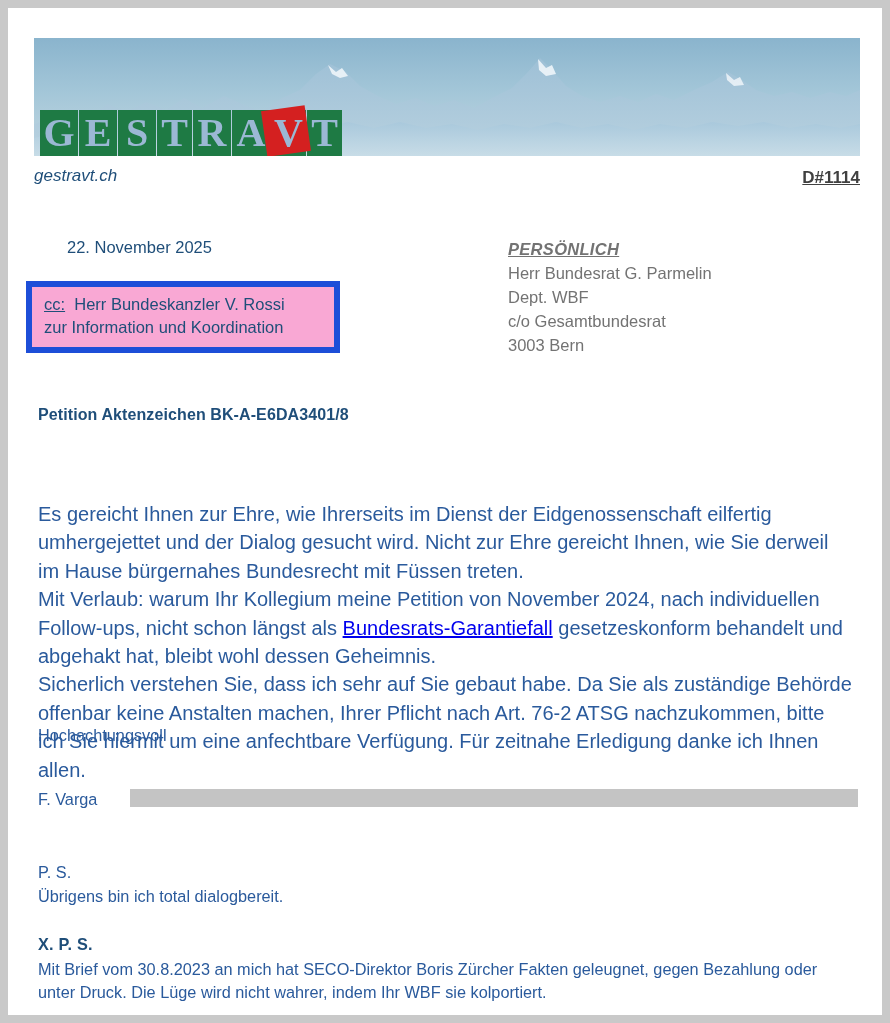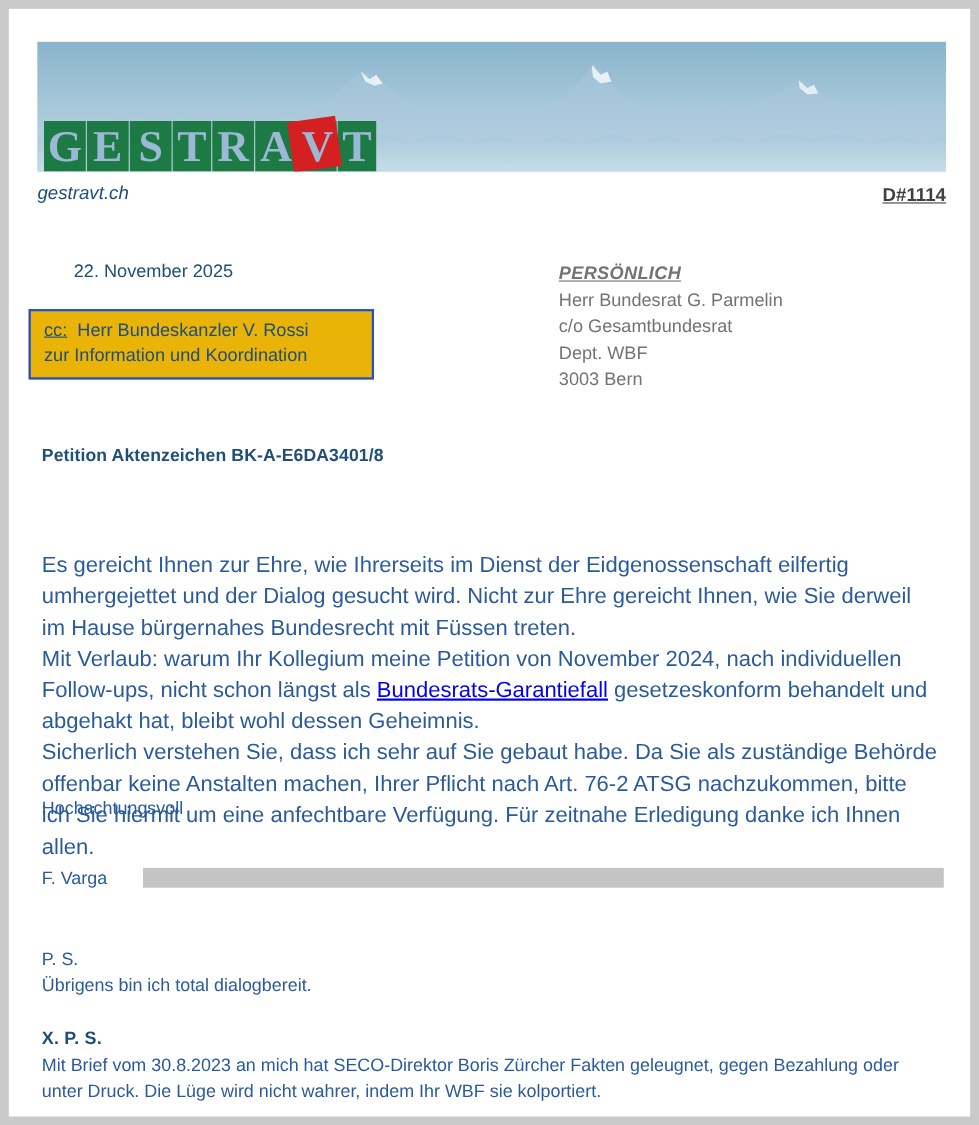--- a/index.html
+++ b/index.html
@@ -110,22 +110,22 @@
     font-size: 16.5px;
     color: #1f4e79;
     margin-left: 31px;
   }
 
   .cc-box {
     position: absolute;
     left: 18px;
     top: 273px;
     width: 314px;
-    border: 2px solid #1d4ed8;
-    background: #eab308;
+    border: 6px solid #1d4ed8;
+    background: #f9a8d4;
     padding: 6px 10px 8px 12px;
   }
   .cc-line {
     font-size: 16.5px;
     color: #1f4e79;
     line-height: 1.38;
     white-space: nowrap;
   }
   .cc-label { text-decoration: underline; }
 
@@ -297,22 +297,22 @@
     <div class="cc-line">
       <span class="cc-label">cc:</span>
       &nbsp;<span>Herr Bundeskanzler V. Rossi</span>
     </div>
     <div class="cc-line">zur Information und Koordination</div>
   </div>
 
   <div class="address-block">
     <div class="addr-personal">PERSÖNLICH</div>
     <div>Herr Bundesrat G. Parmelin</div>
+    <div>Dept. WBF</div>
     <div>c/o Gesamtbundesrat</div>
-    <div>Dept. WBF</div>
     <div>3003 Bern</div>
   </div>
 
   <div class="subject">Petition Aktenzeichen BK-A-E6DA3401/8</div>
 
   <div class="body-text">
     <p class="tight">Es gereicht Ihnen zur Ehre, wie Ihrerseits im Dienst der Eidgenossenschaft eilfertig umhergejettet und der Dialog gesucht wird. Nicht zur Ehre gereicht Ihnen, wie Sie derweil im Hause bürgernahes Bundesrecht mit Füssen treten.</p>
     <p class="tight"><span>Mit Verlaub: warum Ihr Kollegium meine Petition von November 2024, nach individuellen Follow-ups, nicht schon längst als </span><a class="inline-link" href="#">Bundesrats-Garantiefall</a><span> gesetzeskonform behandelt und abgehakt hat, bleibt wohl dessen Geheimnis.</span></p>
     <p class="tight">Sicherlich verstehen Sie, dass ich sehr auf Sie gebaut habe. Da Sie als zuständige Behörde offenbar keine Anstalten machen, Ihrer Pflicht nach Art. 76-2 ATSG nachzukommen, bitte ich Sie hiermit um eine anfechtbare Verfügung. Für zeitnahe Erledigung danke ich Ihnen allen.</p>
   </div>

